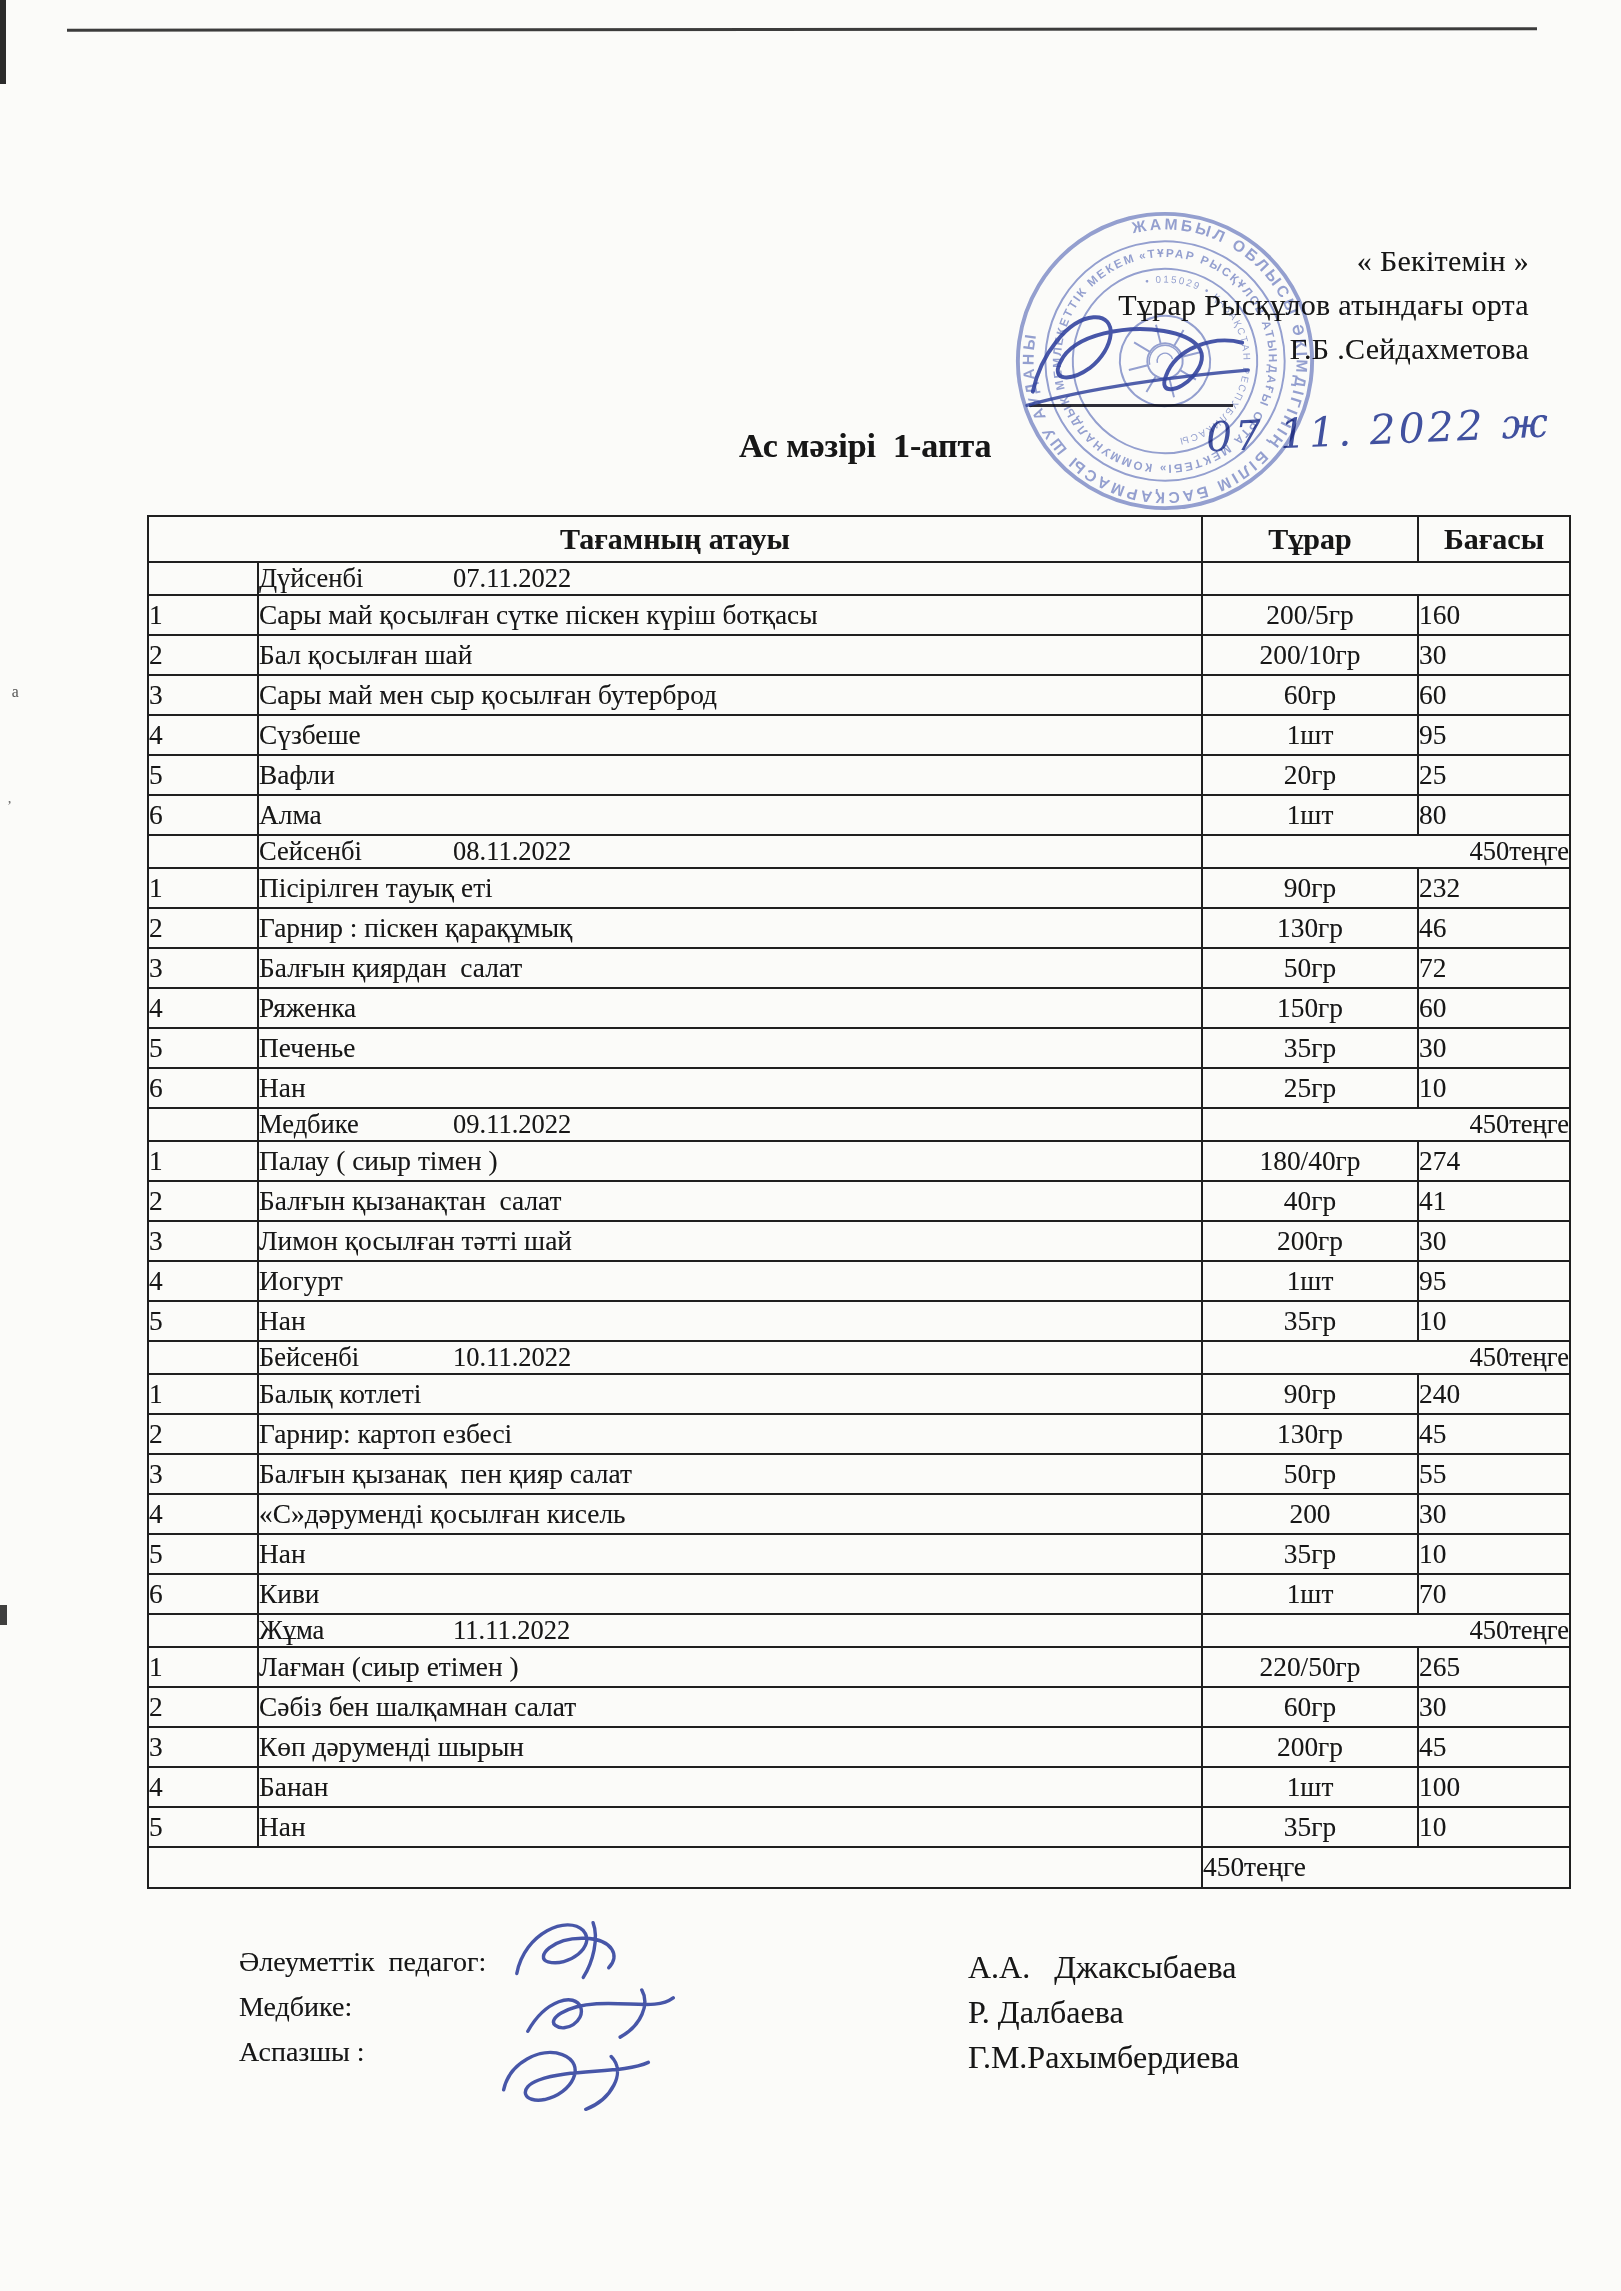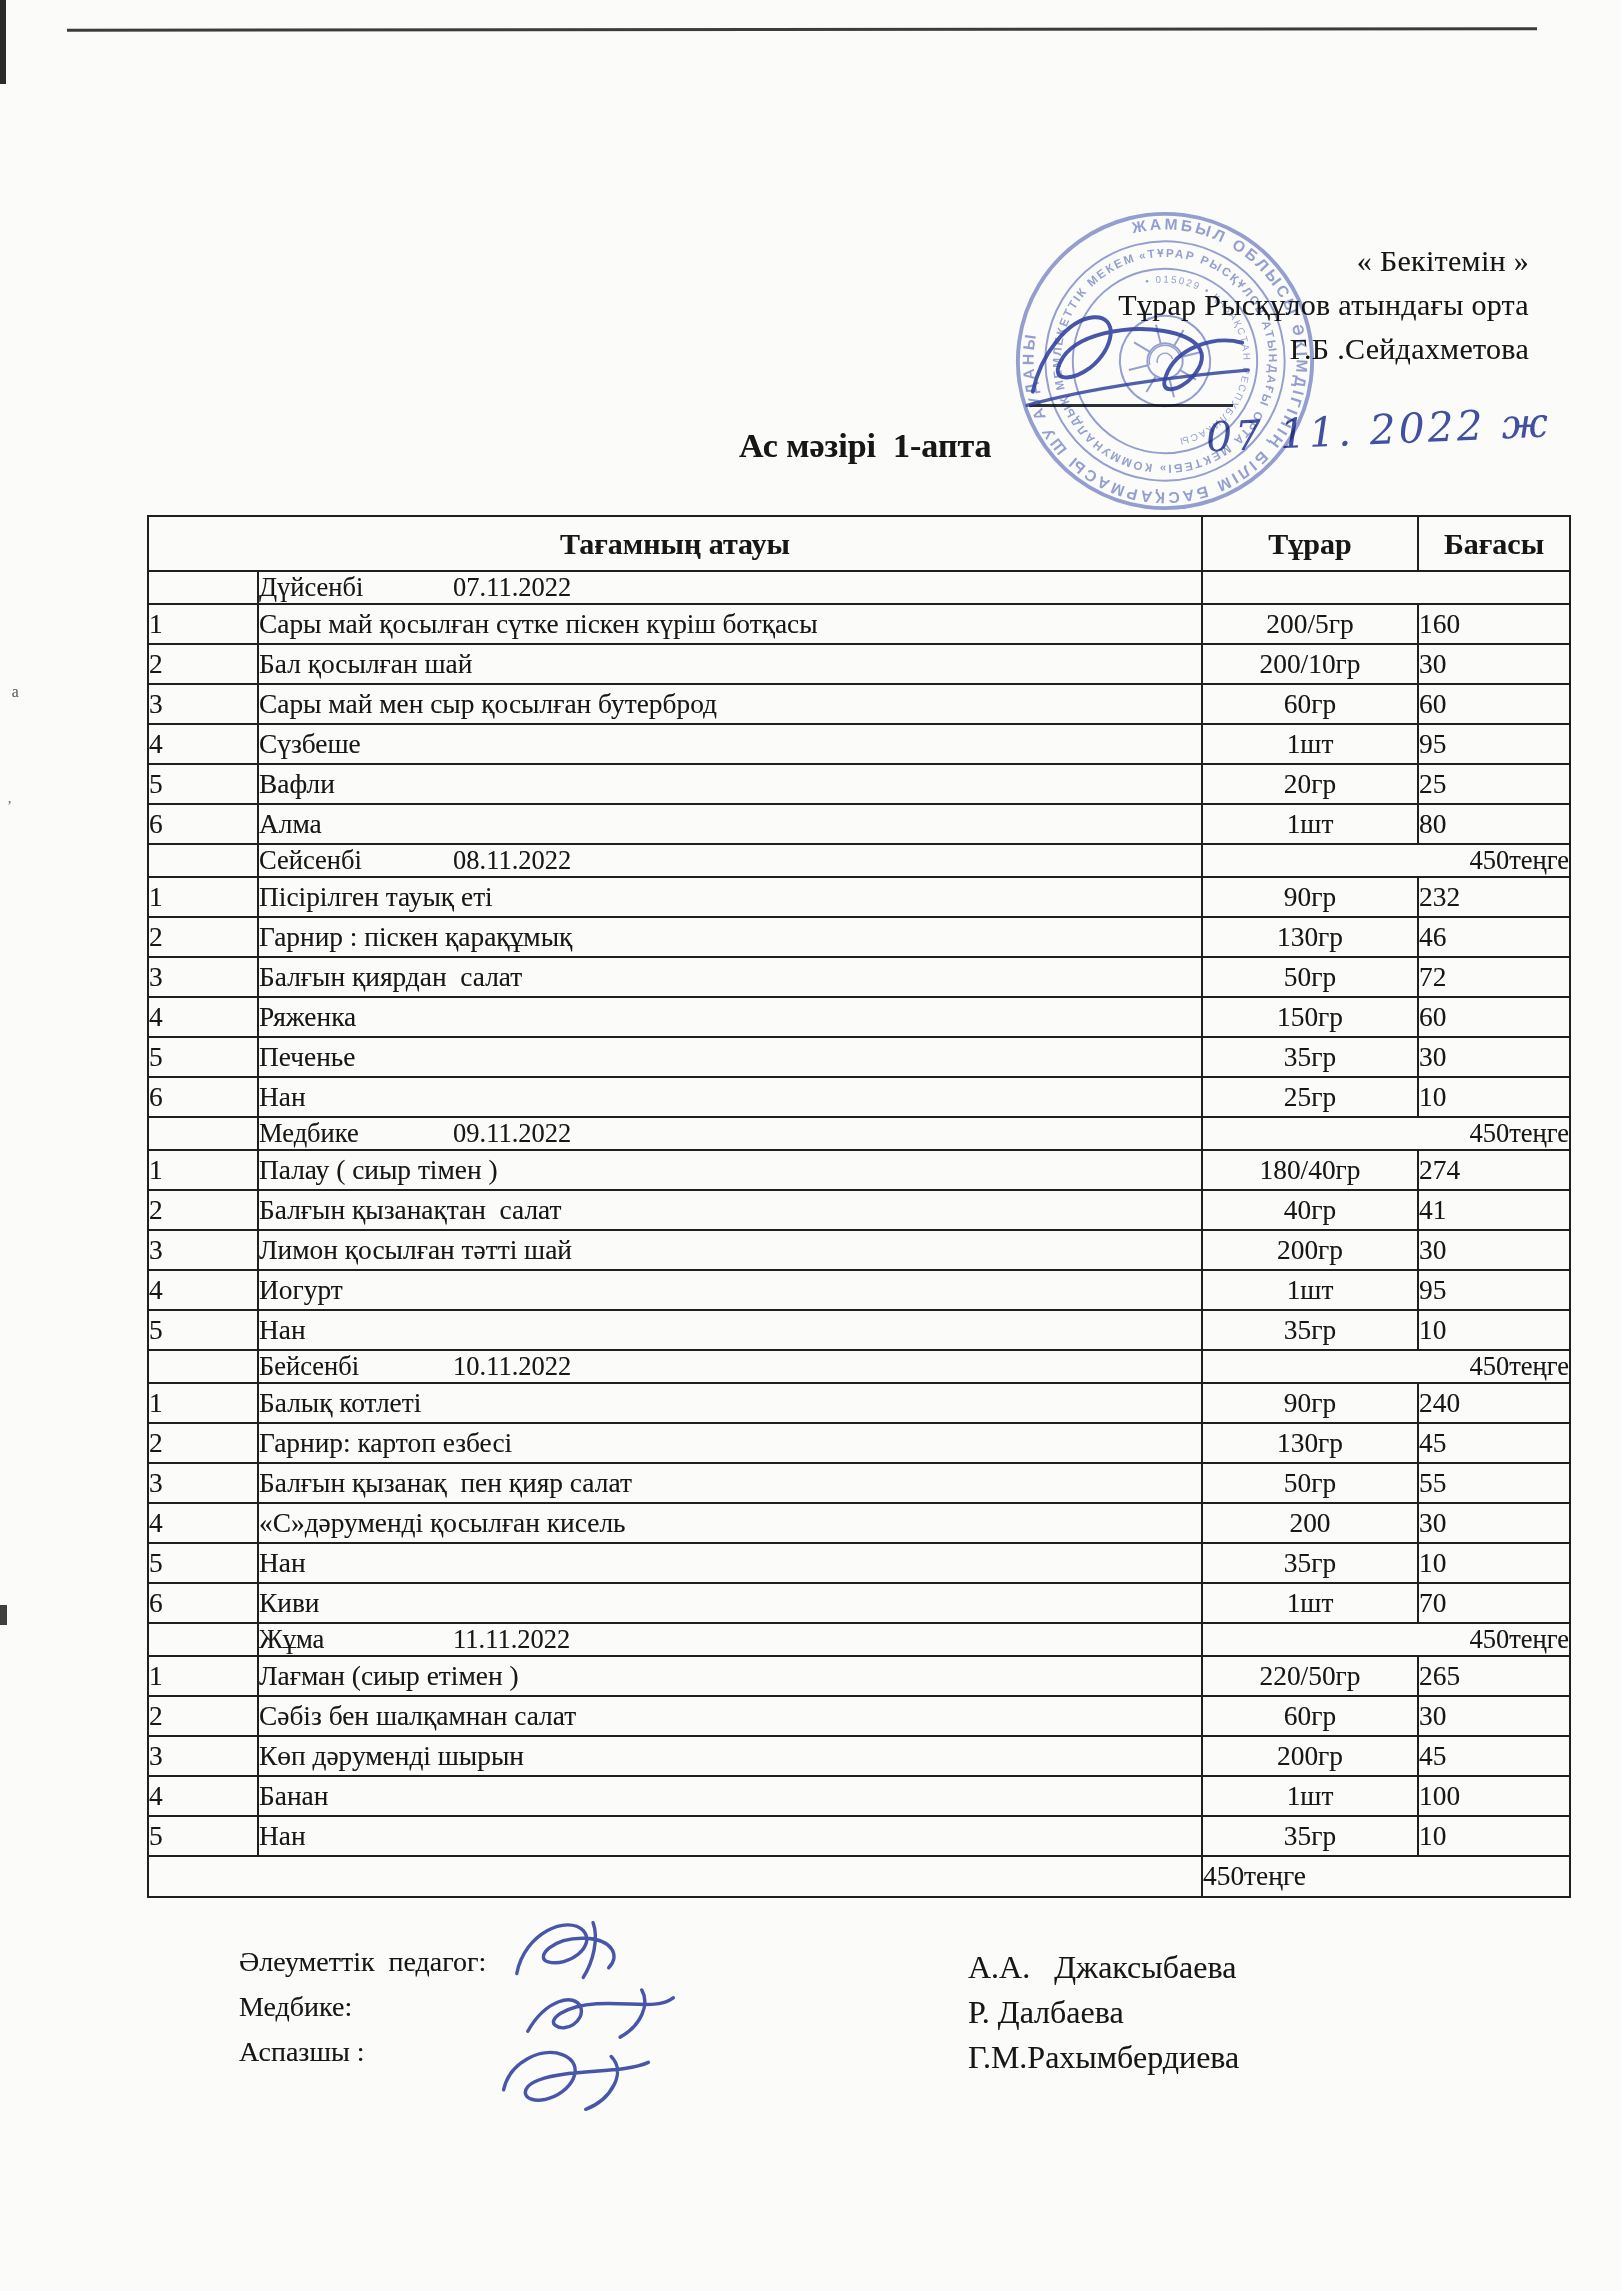--- a/index.html
+++ b/index.html
@@ -33,21 +33,21 @@
   .sig-f3{left:488px;top:2035px;width:176px;height:90px;}
   
   .doc-title{left:739px;top:427px;font-size:34px;font-weight:bold;white-space:pre;
     text-shadow:0 0 0.5px rgba(20,20,20,.4);}
   
   table.menu{position:absolute;left:147px;top:515px;width:1421px;border-collapse:collapse;table-layout:fixed;
     font-size:27.4px;}
   table.menu td,table.menu th{border:2px solid #1f1f1f;padding:0;vertical-align:middle;overflow:hidden;
     text-shadow:0 0 0.5px rgba(20,20,20,.3);}
   table.menu{border:2.9px solid #1f1f1f;}
-  tr.hdr{height:55px;}
+  tr.hdr{height:46px;}
   tr.hdr th{font-size:30px;font-weight:bold;text-align:center;white-space:pre;}
   tr.dayrow{height:33px;font-size:26.5px;margin-left:24px;}
   tr.itemrow{height:40px;}
   tr.finalrow{height:41px;font-size:27.4px;}
   td.c-num{padding-left:43px;font-size:27.4px;}
   td.c-name{padding-left:39px;white-space:pre;margin-top:45px;}
   td.c-out{padding-left:21.6px;padding-top:8.8px;white-space:pre;text-align:center;}
   td.c-price{padding-left:21.6px;padding-top:8.8px;white-space:pre;}
   td.c-day{padding-left:86px;}
   td.c-day .day-name{display:inline-block;min-width:194px;white-space:pre;}

